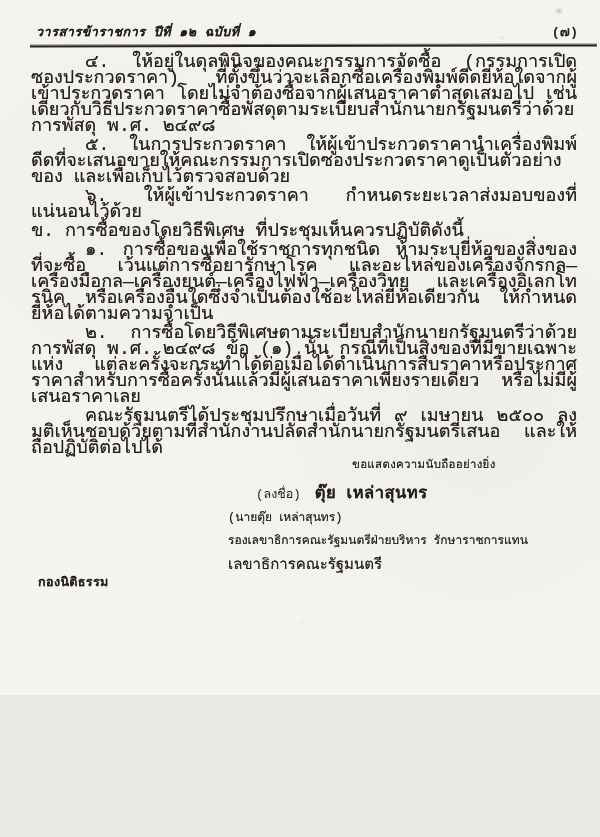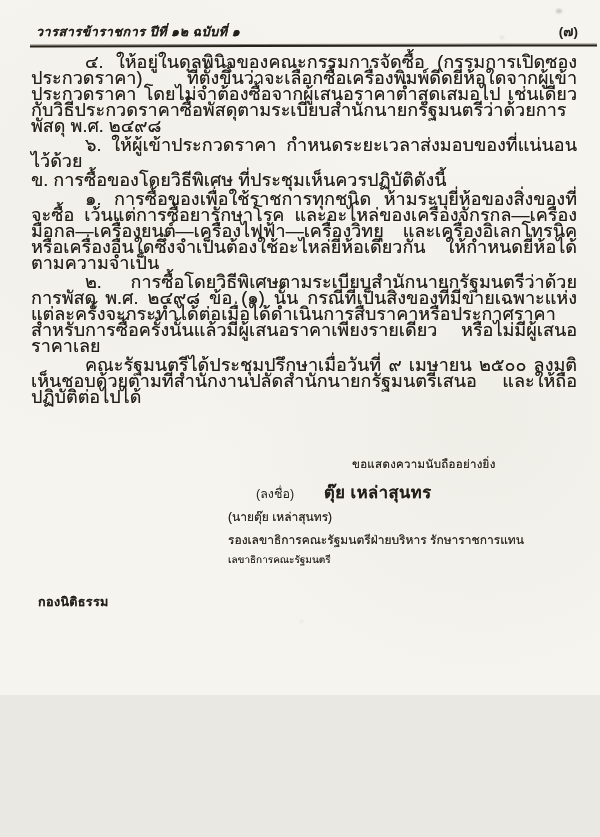--- a/index.html
+++ b/index.html
@@ -5,21 +5,21 @@
   * { margin:0; padding:0; box-sizing:border-box; }
   html,body { background:#e9e8e3; }
   .page {
     position:relative;
     width:600px; height:695px;
     margin:0 auto;
     background:
       radial-gradient(circle at 20% 30%, rgba(120,115,100,0.04), transparent 40%),
       radial-gradient(circle at 80% 60%, rgba(120,115,100,0.05), transparent 45%),
       #f5f4ee;
-    font-family:Liberation Sans, sans-serif;
+    font-family:Liberation Mono, monospace;
     color:#221f1a;
     overflow:hidden;
   }
   
   .noise { position:absolute; border-radius:50%; background:rgba(60,55,45,0.25); filter:blur(1px); }
   .n1 { top:9px;  left:556px; width:6px; height:4px; }
   .n2 { top:36px; left:500px; width:4px; height:3px; opacity:.5; }
   .n3 { top:620px; left:300px; width:3px; height:3px; opacity:.35; }
 
   .header {
@@ -50,35 +50,35 @@
   .content p.indent { text-indent:54px; }
   .content p.gap { margin-top:3px; }
 
   .compliment {
     position:absolute; top:455px; left:352px;
     font-size:11.5px; letter-spacing:0.3px;
     text-shadow:0 0 0.4px rgba(30,25,15,0.6);
   }
   .signed-row {
     position:absolute; top:479px; left:256px;
-    display:flex; align-items:baseline; gap:30px;
+    display:flex; align-items:baseline; gap:14px;
   }
   .signed-label { font-size:12.5px; }
   .signature-name { font-size:16.5px; font-weight:bold; letter-spacing:0.5px;
     text-shadow:0 0 0.5px rgba(30,25,15,0.7);text-align:center; }
   .signoff-center {
     position:absolute; left:228px; width:268px; text-align:left;
     text-shadow:0 0 0.4px rgba(30,25,15,0.6);
   }
   .name-paren    { top:507px; font-size:12px; }
   .position-one  { top:530px; font-size:12px; white-space:nowrap; }
-  .position-two  { top:552px; font-size:10px; }
+  .position-two  { top:552px; font-size:15px; }
 
   .footer-dept {
-    position:absolute; top:592px; left:38px;
+    position:absolute; top:572px; left:38px;
     font-size:12.5px; font-weight:bold; letter-spacing:0.4px;
     text-shadow:0 0 0.5px rgba(30,25,15,0.7);
   }
 </style>
 </head>
 <body>
 
 <div class="page">
 
   <div class="noise n1"></div>
@@ -87,20 +87,21 @@
 
   <div class="header">
     <span class="journal-title">วารสารข้าราชการ  ปีที่ ๑๒  ฉบับที่ ๑</span>
     <span class="page-number">(๗)</span>
   </div>
 
   <div class="rule"></div>
 
   <div class="content">
     <p class="indent">๔. ให้อยู่ในดุลพินิจของคณะกรรมการจัดซื้อ (กรรมการเปิดซองประกวดราคา) ที่ตั้งขึ้นว่าจะเลือกซื้อเครื่องพิมพ์ดีดยี่ห้อใดจากผู้เข้าประกวดราคา โดยไม่จำต้องซื้อจากผู้เสนอราคาต่ำสุดเสมอไป เช่นเดียวกับวิธีประกวดราคาซื้อพัสดุตามระเบียบสำนักนายกรัฐมนตรีว่าด้วยการพัสดุ พ.ศ. ๒๔๙๘</p>
+    <p class="indent gap">๕. ในการประกวดราคา ให้ผู้เข้าประกวดราคานำเครื่องพิมพ์ดีดที่จะเสนอขายให้คณะกรรมการเปิดซองประกวดราคาดูเป็นตัวอย่างของ และเพื่อเก็บไว้ตรวจสอบด้วย</p>
     <p class="indent gap">๖. ให้ผู้เข้าประกวดราคา กำหนดระยะเวลาส่งมอบของที่แน่นอนไว้ด้วย</p>
     <p class="gap">ข. การซื้อของโดยวิธีพิเศษ ที่ประชุมเห็นควรปฏิบัติดังนี้</p>
     <p class="indent gap">๑. การซื้อของเพื่อใช้ราชการทุกชนิด ห้ามระบุยี่ห้อของสิ่งของที่จะซื้อ เว้นแต่การซื้อยารักษาโรค และอะไหล่ของเครื่องจักรกล—เครื่องมือกล—เครื่องยนต์—เครื่องไฟฟ้า—เครื่องวิทยุ และเครื่องอิเลกโทรนิค หรือเครื่องอื่นใดซึ่งจำเป็นต้องใช้อะไหล่ยี่ห้อเดียวกัน ให้กำหนดยี่ห้อได้ตามความจำเป็น</p>
     <p class="indent gap">๒. การซื้อโดยวิธีพิเศษตามระเบียบสำนักนายกรัฐมนตรีว่าด้วยการพัสดุ พ.ศ. ๒๔๙๘ ข้อ (๑) นั้น กรณีที่เป็นสิ่งของที่มีขายเฉพาะแห่ง แต่ละครั้งจะกระทำได้ต่อเมื่อได้ดำเนินการสืบราคาหรือประกาศราคาสำหรับการซื้อครั้งนั้นแล้วมีผู้เสนอราคาเพียงรายเดียว หรือไม่มีผู้เสนอราคาเลย</p>
     <p class="indent gap">คณะรัฐมนตรีได้ประชุมปรึกษาเมื่อวันที่ ๙ เมษายน ๒๕๐๐ ลงมติเห็นชอบด้วยตามที่สำนักงานปลัดสำนักนายกรัฐมนตรีเสนอ และให้ถือปฏิบัติต่อไปได้</p>
   </div>
 
   <div class="compliment">ขอแสดงความนับถืออย่างยิ่ง</div>
 
   <div class="signed-row">

